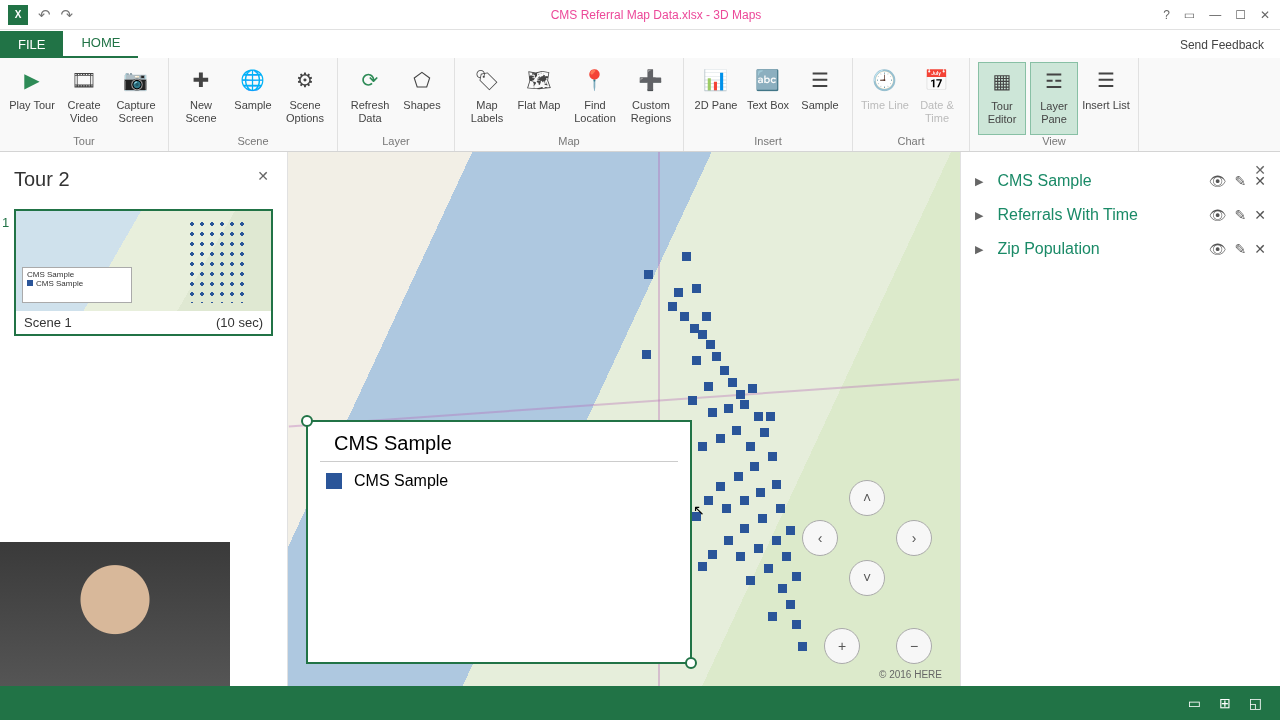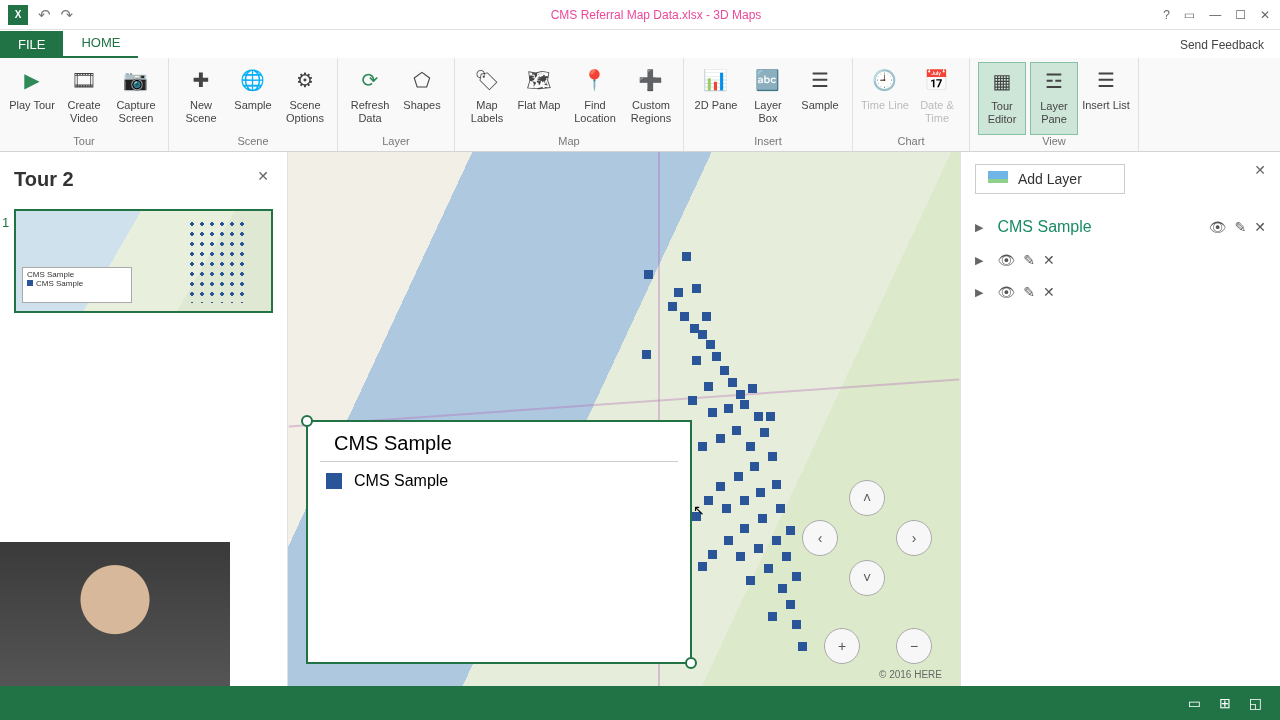--- a/index.html
+++ b/index.html
@@ -24,21 +24,21 @@
 .rbtn { width: 48px; display: flex; flex-direction: column; align-items: center; justify-content: flex-start; padding-top: 2px; cursor: pointer; font-size: 11px; color: #444; text-align: center; line-height: 1.15; }
 .rbtn.wide { width: 56px; }
 .rbtn .ricon { width: 32px; height: 32px; margin-bottom: 3px; display: flex; align-items: center; justify-content: center; font-size: 20px; }
 .rbtn.active { background: #cde6d8; border: 1px solid #88c0a5; }
 .rbtn.disabled { color: #bbb; }
 .rgroup .glabel { font-size: 11px; color: #777; text-align: center; height: 14px; }
 
 .content { position: absolute; top: 152px; bottom: 34px; left: 0; right: 0; display: flex; }
 
 .tourpane { width: 288px; background: #fff; border-right: 1px solid #e1e1e1; padding: 16px 14px; position: relative; }
-.tourpane h2 { font-weight: bold; font-size: 20px; color: #333; }
+.tourpane h2 { font-weight: normal; font-size: 20px; color: #333; }
 .tourpane .close { position: absolute; top: 16px; right: 18px; font-size: 14px; color: #666; cursor: pointer; }
 .scene-thumb { margin-top: 18px; border: 2px solid #217346; background: #fff; position: relative; }
 .scene-num { position: absolute; left: -14px; top: 4px; color: #217346; font-size: 13px; }
 .scene-img { height: 100px; background: linear-gradient(120deg,#cfe1ec 0 40%,#e8efdc 40% 70%,#dfe8d2 70% 100%); position: relative; }
 .scene-img::after { content:''; position:absolute; right:24px; top:8px; width:60px; height:84px;
   background-image: radial-gradient(#2a5599 2px, transparent 2px); background-size: 10px 10px; }
 .scene-legend { position:absolute; left:6px; top:56px; width:110px; height:36px; background:#fff; border:1px solid #aaa; font-size:8px; padding:2px 4px; color:#333;}
 .scene-legend .dot{display:inline-block;width:6px;height:6px;background:#2a5599;margin-right:3px;}
 .scene-footer { display: flex; justify-content: space-between; padding: 4px 8px; font-size: 13px; color: #333; background:#fff; }
 
@@ -183,21 +183,21 @@
 
   <div class="rgroup">
       <div class="btns">
     <div class="rbtn">
           <div class="ricon">📊</div>
           <span>2D
 Pane</span>
         </div>
     <div class="rbtn">
           <div class="ricon">🔤</div>
-          <span>Layer
+          <span>Text
 Box</span>
         </div>
     <div class="rbtn">
           <div class="ricon">☰</div>
           <span>Sample</span>
         </div>
   </div>
       <div class="glabel">Insert</div>
     </div>
 
@@ -244,20 +244,24 @@
   <div class="tourpane">
     <h2>Tour 2</h2>
     <span class="close">✕</span>
     <div class="scene-thumb">
       <span class="scene-num">1</span>
       <div class="scene-img">
         <div class="scene-legend">
           <div>CMS Sample</div>
           <div><span class="dot"></span><span>CMS Sample</span></div>
         </div>
+      </div>
+      <div class="scene-footer">
+        <span>Scene 1</span>
+        <span>(10 sec)</span>
       </div>
     </div>
   </div>
 
   <div class="mapview">
     <div class="road" style="left:0;top:250px;width:100%;transform:rotate(-4deg);"></div>
     <div class="road" style="left:370px;top:0;width:2px;height:100%;"></div>
     <div class="datapts" id="datapts">
         <div class="dp" style="left: 356px; top: 118px;"></div>
         <div class="dp" style="left: 394px; top: 100px;"></div>
@@ -340,44 +344,42 @@
     </div>
     <div class="zoombtns">
       <div class="navc" style="position:relative">+</div>
       <div class="navc" style="position:relative">−</div>
     </div>
     <div class="attrib">© 2016 HERE</div>
   </div>
 
   <div class="layerpane">
     <span class="close">✕</span>
-    <div class="add-layer">
-      <div class="ic"></div>
-      <span>Add Layer</span>
-    </div>
     <div id="layers">
         <div class="layer-row">
           <span class="chev">▶</span>
           <span class="name">CMS Sample</span>
           <span class="acts">
             <span>👁</span>
             <span>✎</span>
             <span>✕</span>
           </span>
         </div>
         <div class="layer-row">
           <span class="chev">▶</span>
+          <span class="name">Referrals With Time</span>
           <span class="acts">
             <span>👁</span>
             <span>✎</span>
             <span>✕</span>
           </span>
         </div>
         <div class="layer-row">
           <span class="chev">▶</span>
+          <span class="name">Zip Population</span>
           <span class="acts">
             <span>👁</span>
             <span>✎</span>
             <span>✕</span>
           </span>
         </div>
       </div>
   </div>
 </div>
 

